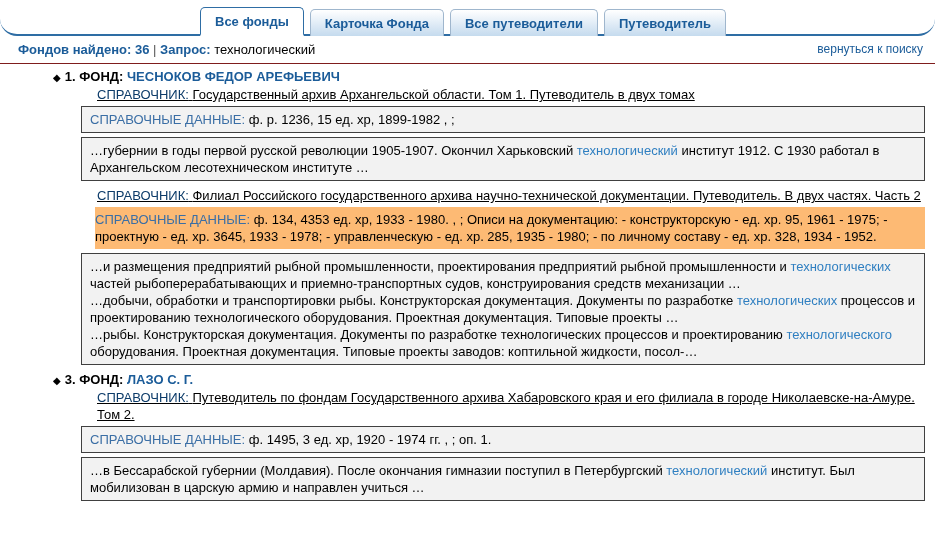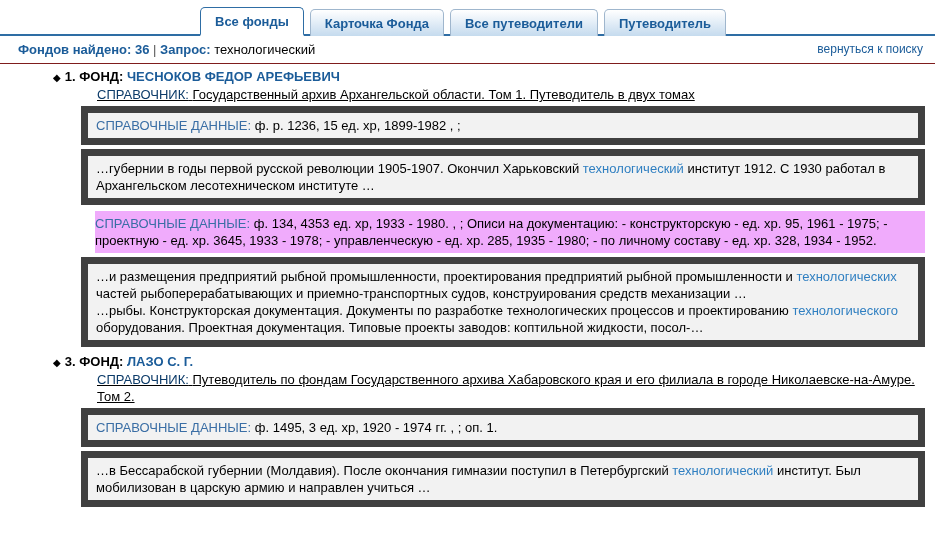--- a/index.html
+++ b/index.html
@@ -23,20 +23,21 @@
 
   
   .tabbar {
     position: relative;
     height: 36px;
     border-bottom: 2px solid #2e6da4;
     display: flex;
     align-items: flex-end;
     padding-left: 200px;
     box-sizing: border-box;
+    border-radius: 17px;
   }
   .tab {
     border: 1px solid #9fb6cd;
     border-bottom: none;
     border-radius: 5px 5px 0 0;
     padding: 6px 14px 5px 14px;
     margin-right: 6px;
     font-size: 13px;
     font-weight: bold;
     color: #1b5c99;
@@ -135,21 +136,21 @@
     padding-left: 46px;
     line-height: 17px;
     font-size: 13px;
     text-decoration: underline;
   }
   .rec-sprav .lbl {
     color: #0c3b69;
   }
   .block {
     background: #f2f2f2;
-    border: 7px solid #404040;
+    border: 1px solid #404040;
     margin: 3px 0 4px 30px;
     padding: 4px 8px 4px 8px;
     font-size: 13px;
     line-height: 17px;
   }
   .block.data .lbl {
     color: #3a6ea5;
   }
   .block p {
     margin: 0;
@@ -197,26 +198,31 @@
       <div class="block data">
         <span class="lbl">СПРАВОЧНЫЕ ДАННЫЕ:</span>
         <span>ф. р. 1236, 15 ед. хр, 1899-1982 , ;</span>
       </div>
       <div class="block">
         <p>…губернии в годы первой русской революции 1905-1907. Окончил Харьковский <span class="hl">технологический</span> институт 1912. С 1930 работал в Архангельском лесотехническом институте …</p>
       </div>
     </div>
 
     <div class="record">
-      <div class="block data" style="background:#f0abfc;border:none;margin-left:44px;padding-left:0;">
+      <div class="rec-sprav">
+        <span class="lbl">СПРАВОЧНИК:</span>
+        <span>Филиал Российского государственного архива научно-технической документации. Путеводитель. В двух частях. Часть 2</span>
+      </div>
+      <div class="block data" style="background:#fdba74;border:none;margin-left:44px;padding-left:0;">
         <span class="lbl">СПРАВОЧНЫЕ ДАННЫЕ:</span>
         <span>ф. 134, 4353 ед. хр, 1933 - 1980. , ; Описи на документацию: - конструкторскую - ед. хр. 95, 1961 - 1975; - проектную - ед. хр. 3645, 1933 - 1978; - управленческую - ед. хр. 285, 1935 - 1980; - по личному составу - ед. хр. 328, 1934 - 1952.</span>
       </div>
       <div class="block">
         <p>…и размещения предприятий рыбной промышленности, проектирования предприятий рыбной промышленности и <span class="hl">технологических</span> частей рыбоперерабатывающих и приемно-транспортных судов, конструирования средств механизации …</p>
+        <p>…добычи, обработки и транспортировки рыбы. Конструкторская документация. Документы по разработке <span class="hl">технологических</span> процессов и проектированию технологического оборудования. Проектная документация. Типовые проекты …</p>
         <p>…рыбы. Конструкторская документация. Документы по разработке технологических процессов и проектированию <span class="hl">технологического</span> оборудования. Проектная документация. Типовые проекты заводов: коптильной жидкости, посол-…</p>
       </div>
     </div>
 
     <div class="record">
       <div class="rec-head">
         <span class="bullet">◆</span><span class="rec-num">3.</span>
         <span class="rec-num">ФОНД:</span>
         <span class="rec-title">ЛАЗО С. Г.</span>
       </div>

